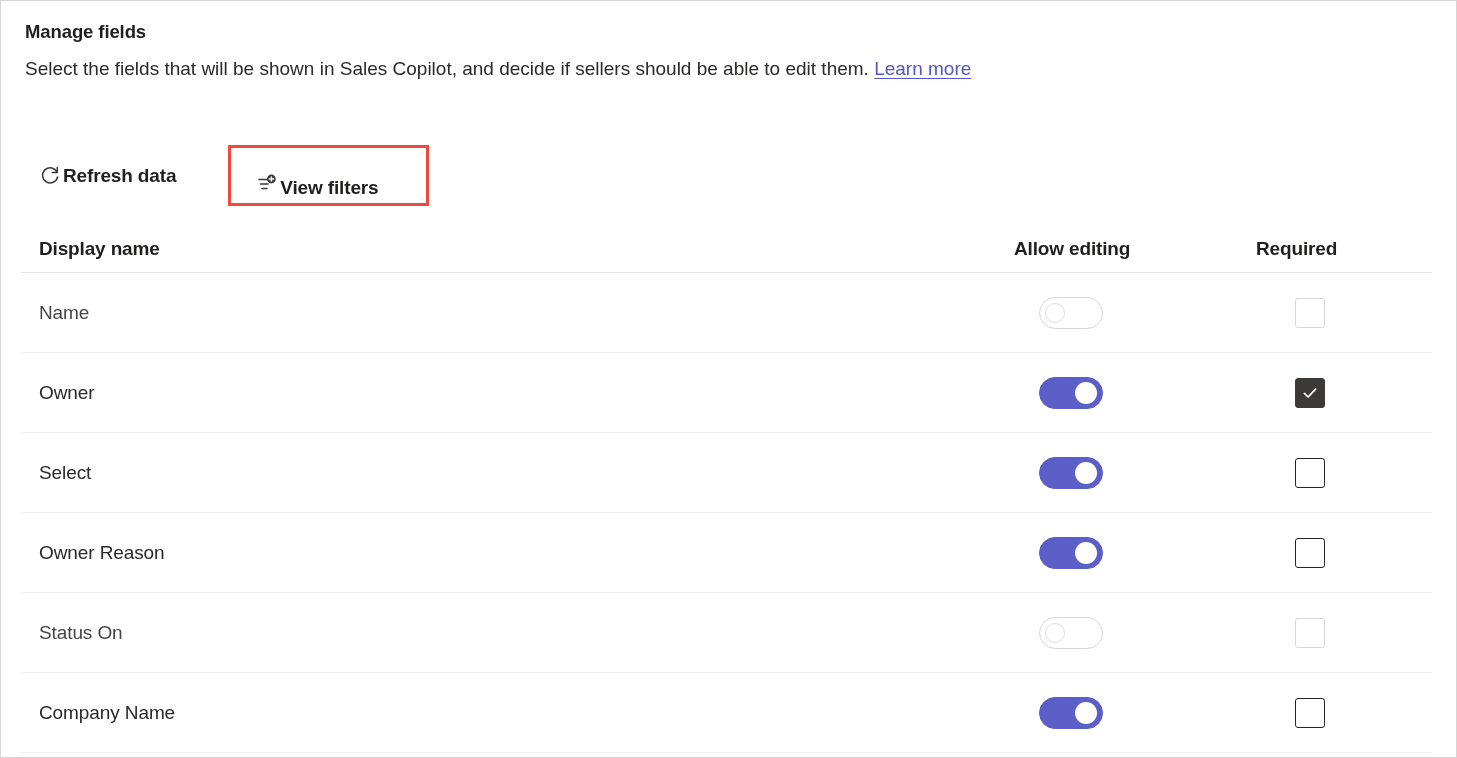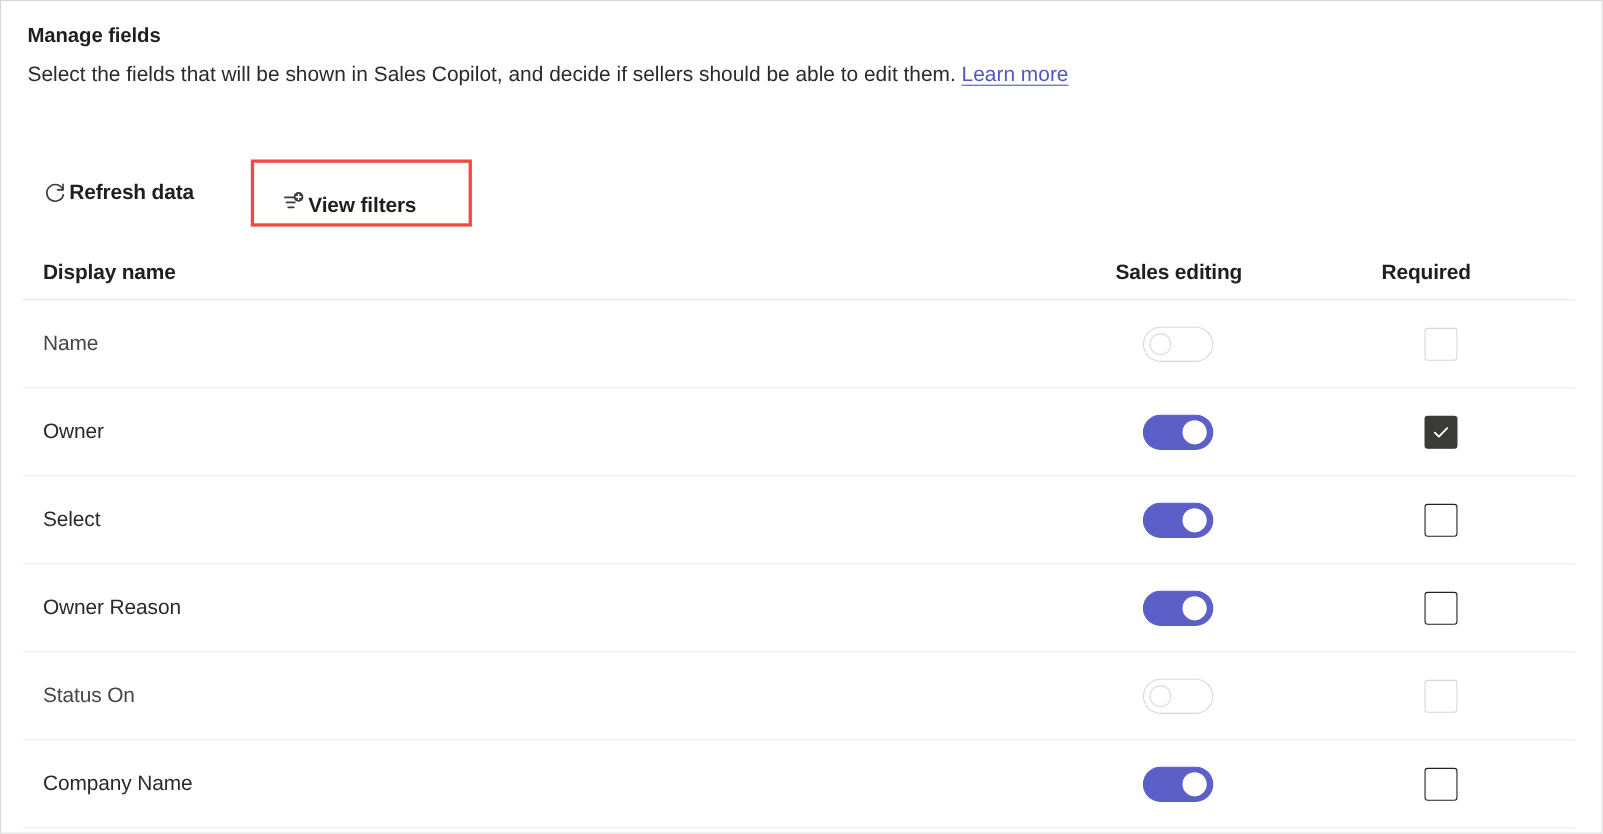--- a/index.html
+++ b/index.html
@@ -268,21 +268,21 @@
 
   <div class="annotation-box"></div>
 
   <div class="fields-table">
 
     <div class="table-head">
       <div class="col-name">
         <span class="th">Display name</span>
       </div>
       <div class="col-editing">
-        <span class="th">Sales editing</span>
+        <span class="th">Allow editing</span>
       </div>
       <div class="col-required">
         <span class="th">Required</span>
       </div>
     </div>
 
     <div id="rows-container">
         <div class="table-row">
           <div class="col-name"><span class="cell-text is-disabled">Name</span></div>
           <div class="col-editing">

